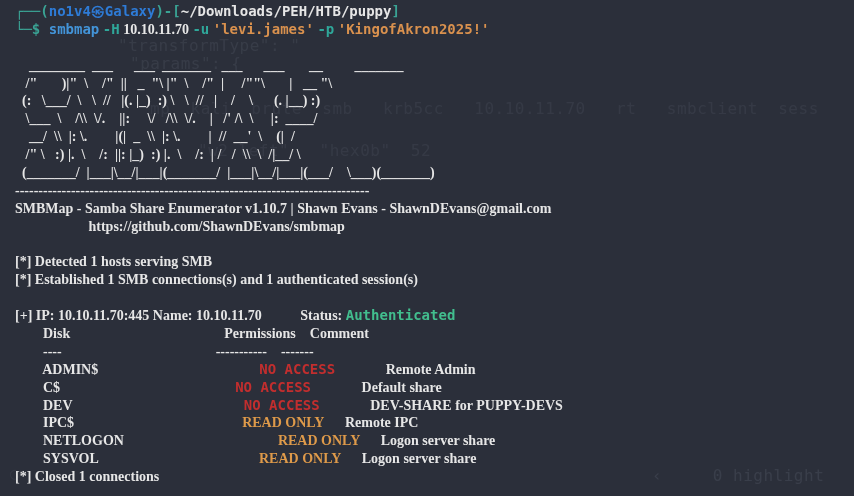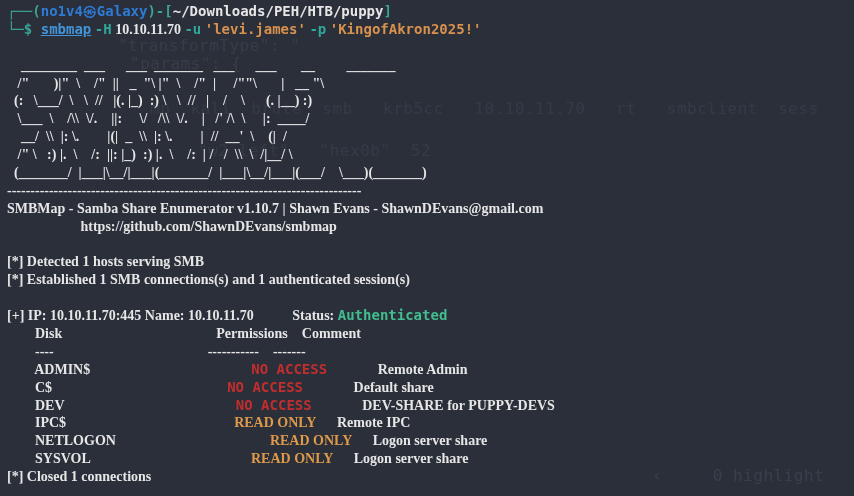--- a/index.html
+++ b/index.html
@@ -5,31 +5,31 @@
 <style>
   :root{
     --bg:#2B2F3A; --fg:#E6E6E6; --frame:#3AA394; --user:#2E7BD6; --cmd:#4394D8;
     --opt:#2FA79A; --str:#D9914E; --auth:#42BE8E; --red:#C22E2E; --orange:#DE9A4A;
     --ghost:#9AA3B5;
   }
   html,body{margin:0;padding:0;background:var(--bg);}
   body{width:854px;height:496px;overflow:hidden;}
   .terminal{
     position:relative;width:854px;height:496px;box-sizing:border-box;
-    padding:3px 0 0 7px;
+    padding:3px 0 0 15px;
     font-family:"DejaVu Sans Mono","Liberation Mono",monospace;
     font-size:14px;font-weight:bold;line-height:17.9px;
     color:var(--fg);white-space:pre;cursor:text;
   }
   .line{white-space:pre;height:17.9px;}
   .c-plain{color:var(--fg);font-family:Liberation Serif, serif;}
   .c-frame{color:var(--frame);}
   .c-user{color:var(--user);}
   .c-path{color:var(--fg);}
-  .c-cmd{color:var(--cmd);text-decoration:underline;}
+  .c-cmd{color:var(--cmd);}
   .c-opt{color:var(--opt);}
   .c-str{color:var(--str);}
   .c-auth{color:var(--auth);margin-top:8px;}
   .c-red{color:var(--red);margin-top:45px;}
   .c-orange{color:var(--orange);font-family:Liberation Serif, serif;}
   .ghost{
     position:absolute;color:var(--ghost);font-weight:normal;font-size:16px;
     white-space:pre;pointer-events:none;letter-spacing:.5px;
   }
 </style>

